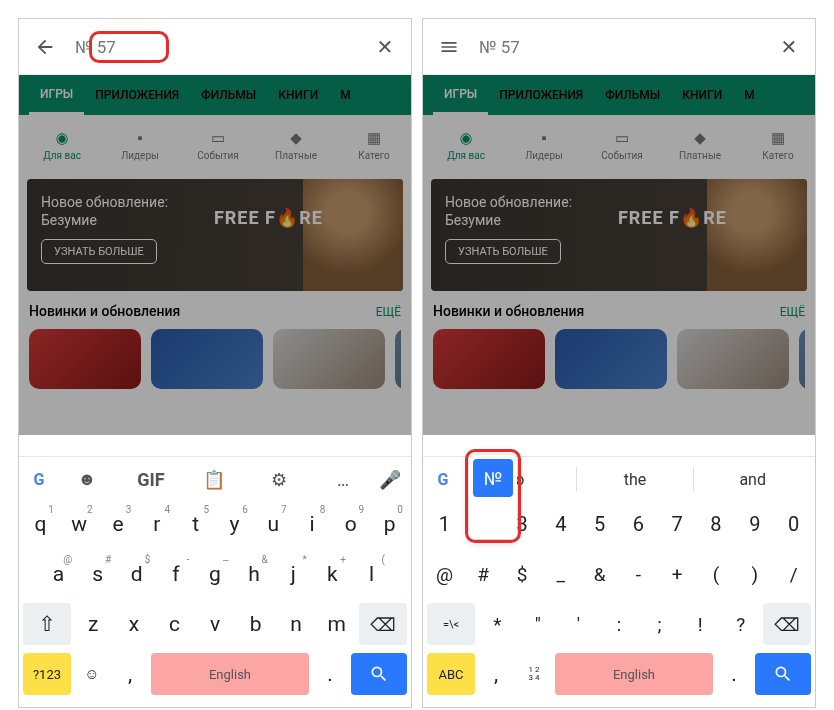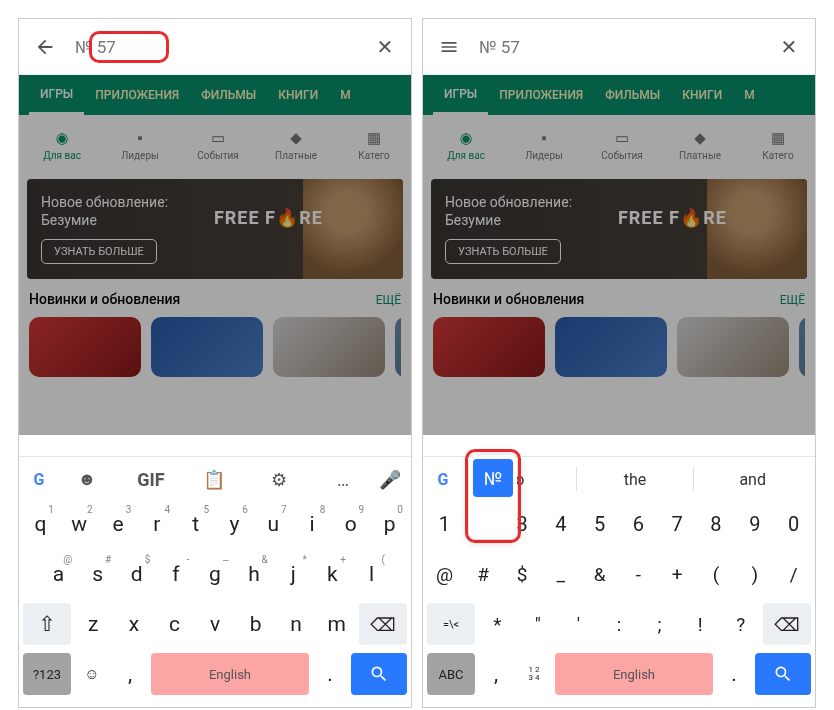--- a/index.html
+++ b/index.html
@@ -6,27 +6,27 @@
 body{background:#fff;width:834px;height:710px;overflow:hidden}
 .cont{display:flex;gap:10px;padding:18px}
 .phone{width:402px;height:690px;border:1px solid #ccc;position:relative;overflow:hidden;background:#fff}
 .dim{position:absolute;inset:0;background:rgba(0,0,0,.35);z-index:5;pointer-events:none}
 .searchbar{height:56px;background:#fff;display:flex;align-items:center;padding:0 14px;position:relative;z-index:10;border-bottom:1px solid #eee}
 .searchbar .nav{width:24px;height:24px;display:flex;align-items:center;justify-content:center;color:#555}
 .searchbar .q{flex:1;margin-left:18px;font-size:17px;color:#777}
 .searchbar .x{width:24px;height:24px;display:flex;align-items:center;justify-content:center;color:#555;font-size:20px}
 .hl{position:absolute;border:3px solid #e92a2a;border-radius:10px;z-index:20;pointer-events:none}
 .tabs{height:40px;background:#0a8f6b;display:flex;align-items:flex-end;padding-left:10px;gap:0;overflow:hidden}
-.tabs .t{color:#fef9c3;font-size:12px;font-weight:500;padding:0 11px;height:40px;display:flex;align-items:center;white-space:nowrap}
+.tabs .t{color:#000000;font-size:12px;font-weight:500;padding:0 11px;height:40px;display:flex;align-items:center;white-space:nowrap}
 .tabs .t.on{color:#fff;border-bottom:3px solid #fff}
 .subtabs{height:60px;background:#fff;display:flex;align-items:center;padding:0 4px;overflow:hidden}
 .subtabs .s{flex:0 0 78px;display:flex;flex-direction:column;align-items:center;gap:3px;font-size:10px;color:#777}
 .subtabs .s.on{color:#0a8f6b}
 .subtabs .ic{width:18px;height:18px;display:flex;align-items:center;justify-content:center;font-size:15px}
-.promo{margin:4px 8px 0;height:100px;background:linear-gradient(90deg,#3a3632 0%,#4a4238 100%);border-radius:4px;padding:14px;color:#fff;position:relative;overflow:hidden}
+.promo{margin:4px 8px 0;height:112px;background:linear-gradient(90deg,#3a3632 0%,#4a4238 100%);border-radius:4px;padding:14px;color:#fff;position:relative;overflow:hidden}
 .promo .l1{font-size:14px;font-weight:400;line-height:1.3}
 .promo .btn{margin-top:10px;display:inline-block;border:1px solid #fff;padding:5px 12px;font-size:11px;border-radius:5px}
 .promo .ff{position:absolute;right:80px;top:28px;font-size:18px;font-weight:700;letter-spacing:1px}
 .promo .char{position:absolute;right:-10px;top:0;width:110px;height:112px;background:radial-gradient(circle at 40% 30%,#d4a574 20%,#8b6239 60%);opacity:.9}
 .sec{margin:12px 10px 0}
 .sec .hd{display:flex;justify-content:space-between;align-items:flex-end;font-size:14px;font-weight:500}
 .sec .more{color:#0a8f6b;font-size:12px;font-weight:400}
 .apps{display:flex;gap:10px;margin-top:10px;overflow:hidden}
 .app{width:112px;height:60px;border-radius:10px;flex-shrink:0}
 .a1{background:linear-gradient(135deg,#d43838,#8b1a1a)}
@@ -42,21 +42,21 @@
 .sugg .sep{width:1px;height:24px;background:#ddd}
 .sugg .mic{width:32px;text-align:center;font-size:18px}
 .keys{padding:2px 4px 4px}
 .row{display:flex;gap:4px;margin-bottom:8px;justify-content:center}
 .k{flex:1;height:42px;display:flex;align-items:center;justify-content:center;font-size:21px;color:#222;background:#fff;position:relative;border-radius:4px}
 .k .sup{position:absolute;top:1px;right:4px;font-size:10px;color:#888}
 .k.sh{background:#eceff1;flex:0 0 48px}
 .k.bk{background:#eceff1;flex:0 0 48px;font-size:18px}
 .k.sp{flex:3;background:#fca5a5;font-size:13px;color:#555}
 .k.go{background:#2979ff;color:#fff;flex:0 0 56px;font-size:20px}
-.k.sm{flex:0 0 48px;background:#a3a3a3;font-size:13px}
+.k.sm{flex:0 0 48px;background:#fde047;font-size:13px}
 .k.num{font-size:20px}
 .k.sym{font-size:19px}
 .pop{position:absolute;z-index:30;background:#fff;border-radius:6px;box-shadow:0 2px 10px rgba(0,0,0,.25);padding:4px;display:flex;flex-direction:column}
 .pop .pk{width:40px;height:38px;display:flex;align-items:center;justify-content:center;font-size:18px;border-radius:4px}
 .pop .pk.sel{background:#2979ff;color:#fff}
 .hlpop{position:absolute;border:3px solid #e92a2a;border-radius:10px;z-index:35;pointer-events:none}
 svg{display:block}
 </style>
 </head>
 <body>

